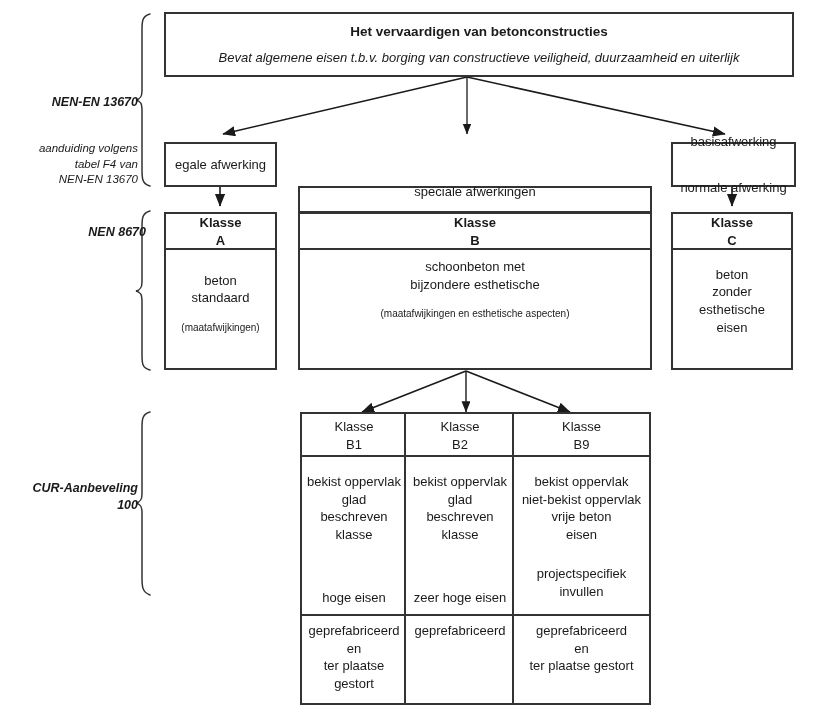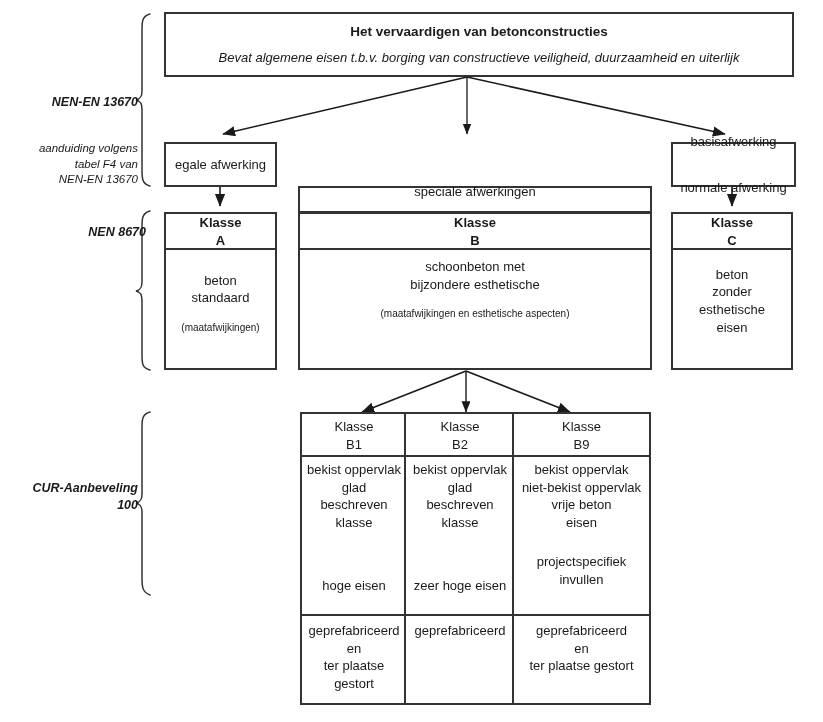--- a/index.html
+++ b/index.html
@@ -78,21 +78,21 @@
     width: 823px;
     height: 722px;
     pointer-events: none;
   }
   .cellstack {
     display: flex;
     flex-direction: column;
     align-items: center;
     justify-content: flex-start;
   }
-  .pad-top { padding-top: 4px; }
+  .pad-top { padding-top: 16px; }
   .gap { height: 14px; }
 </style>
 </head>
 <body>
 
 <div id="canvas">
 
   <svg class="overlay" viewBox="0 0 823 722">
     <defs>
       <marker id="arrowhead" markerWidth="9" markerHeight="9" refX="7.6" refY="3.2" orient="auto" markerUnits="strokeWidth">

